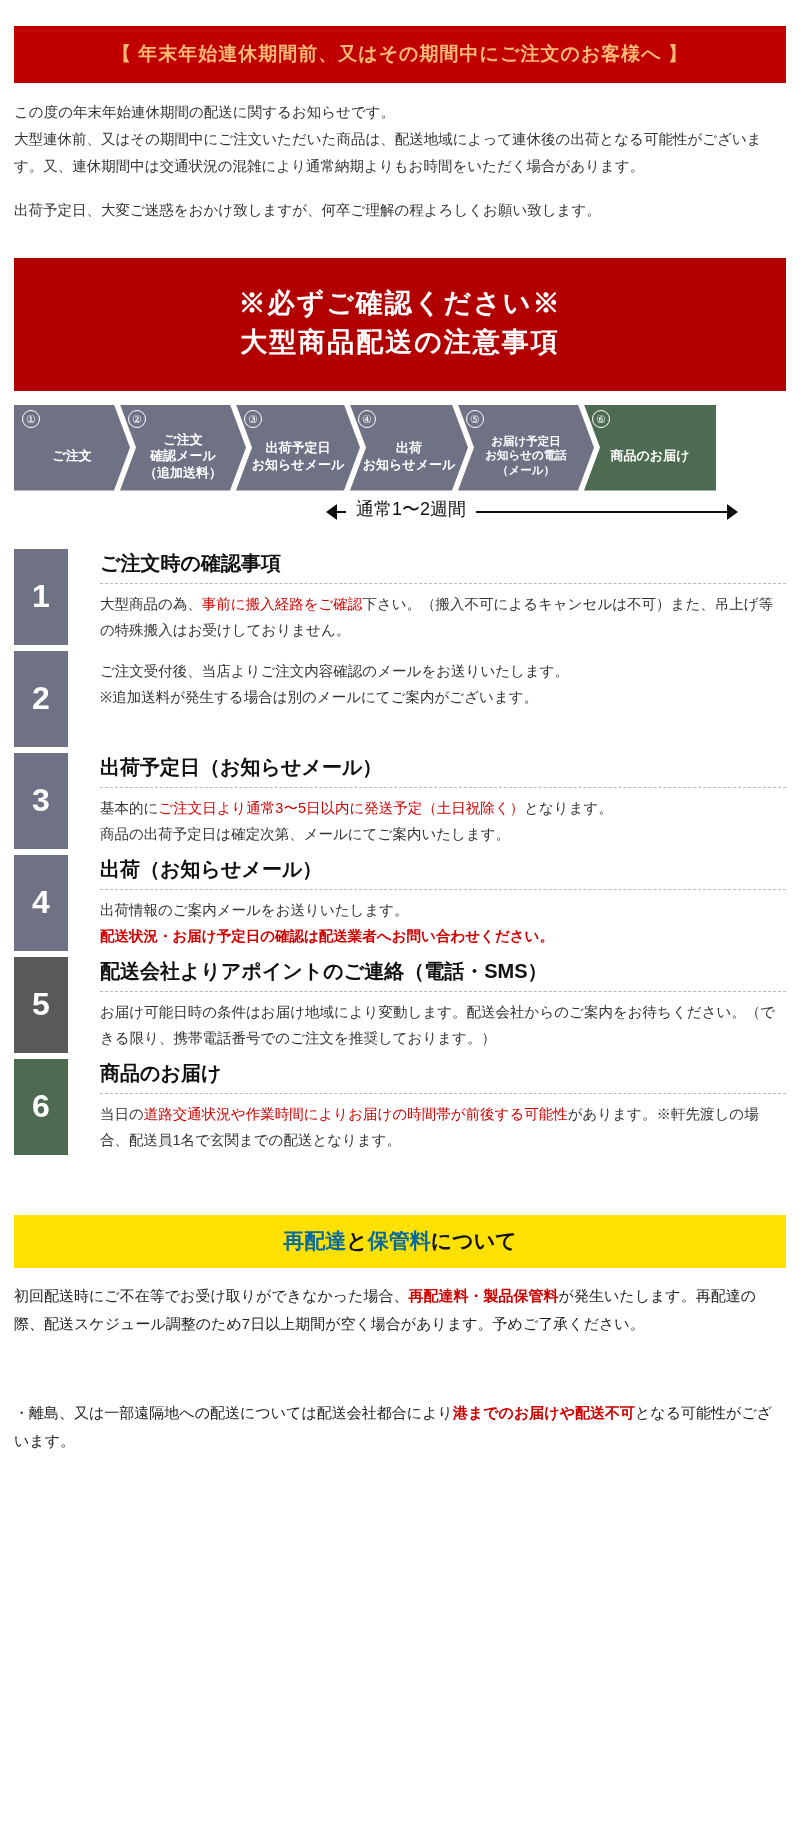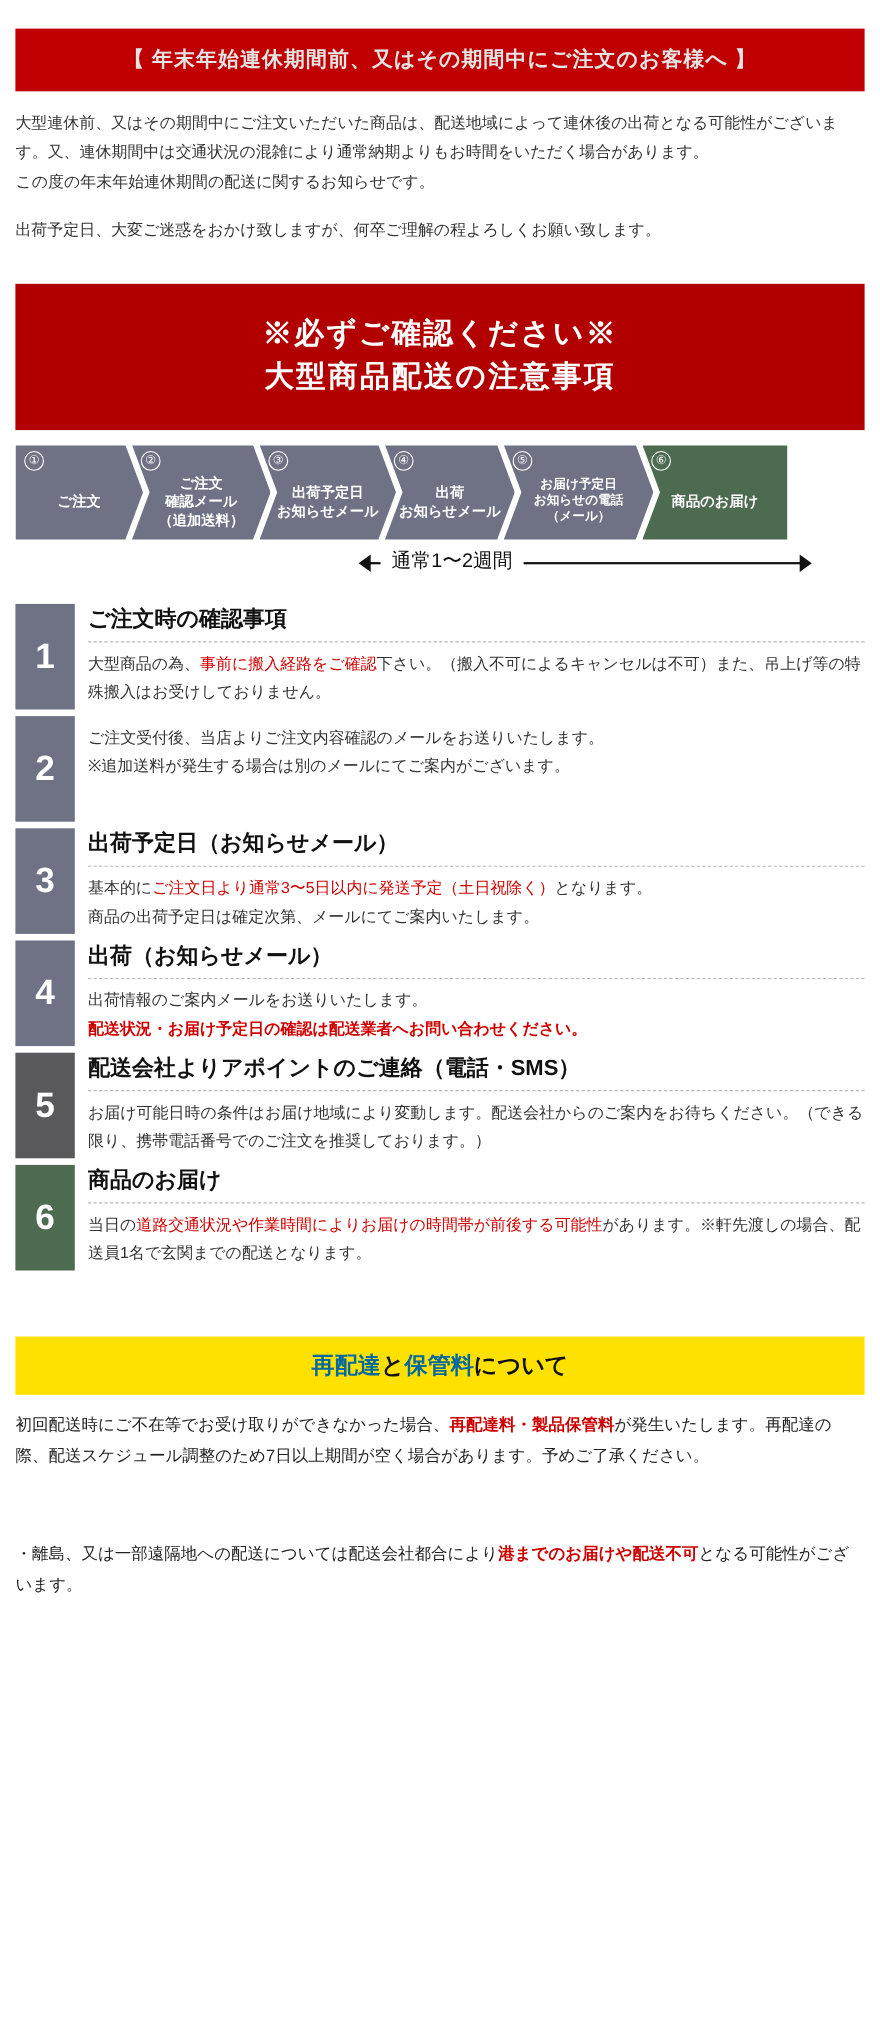--- a/index.html
+++ b/index.html
@@ -17,21 +17,21 @@
   .page {
     width: 800px;
     height: 1840px;
     position: relative;
     box-sizing: border-box;
   }
 
   
   .notice-band {
     background: #c00000;
-    color: #e5e5e5;
+    color: #fdba74;
     text-align: center;
     font-size: 19px;
     font-weight: bold;
     letter-spacing: 1px;
     padding: 15px 0 16px;
     margin: 26px 14px 0 14px;
     width: 772px;
     box-sizing: border-box;
   }
   .notice-body {
@@ -184,20 +184,21 @@
     align-items: center;
     justify-content: center;
     color: #ffffff;
     font-size: 32px;
     font-weight: bold;
   }
   .step .content {
     flex: 1 1 auto;
     padding-left: 12px;
     box-sizing: border-box;
+    margin-left: 20px;
   }
   .step .s-title {
     font-size: 20px;
     font-weight: bold;
     color: #111111;
     padding-bottom: 6px;
     border-bottom: 1px dashed #b9b9b9;
     line-height: 1.4;
   }
   .step .s-body {
@@ -241,22 +242,22 @@
   .ybody .red-b { color: #cc0000; font-weight: bold; }
   .ybody p { margin: 0; }
 </style>
 </head>
 <body>
 
 <div class="page">
 
   <div class="notice-band">【 年末年始連休期間前、又はその期間中にご注文のお客様へ 】</div>
   <div class="notice-body">
+    <p>この度の年末年始連休期間の配送に関するお知らせです。</p>
     <p>大型連休前、又はその期間中にご注文いただいた商品は、配送地域によって連休後の出荷となる可能性がございます。又、連休期間中は交通状況の混雑により通常納期よりもお時間をいただく場合があります。</p>
-    <p>この度の年末年始連休期間の配送に関するお知らせです。</p>
     <p class="gap">出荷予定日、大変ご迷惑をおかけ致しますが、何卒ご理解の程よろしくお願い致します。</p>
   </div>
 
   <div class="main-title-band">
     <div class="main-title-1">※必ずご確認ください※</div>
     <div class="main-title-2">大型商品配送の注意事項</div>
   </div>
 
   <div class="flow">
     <div class="chev c1">

